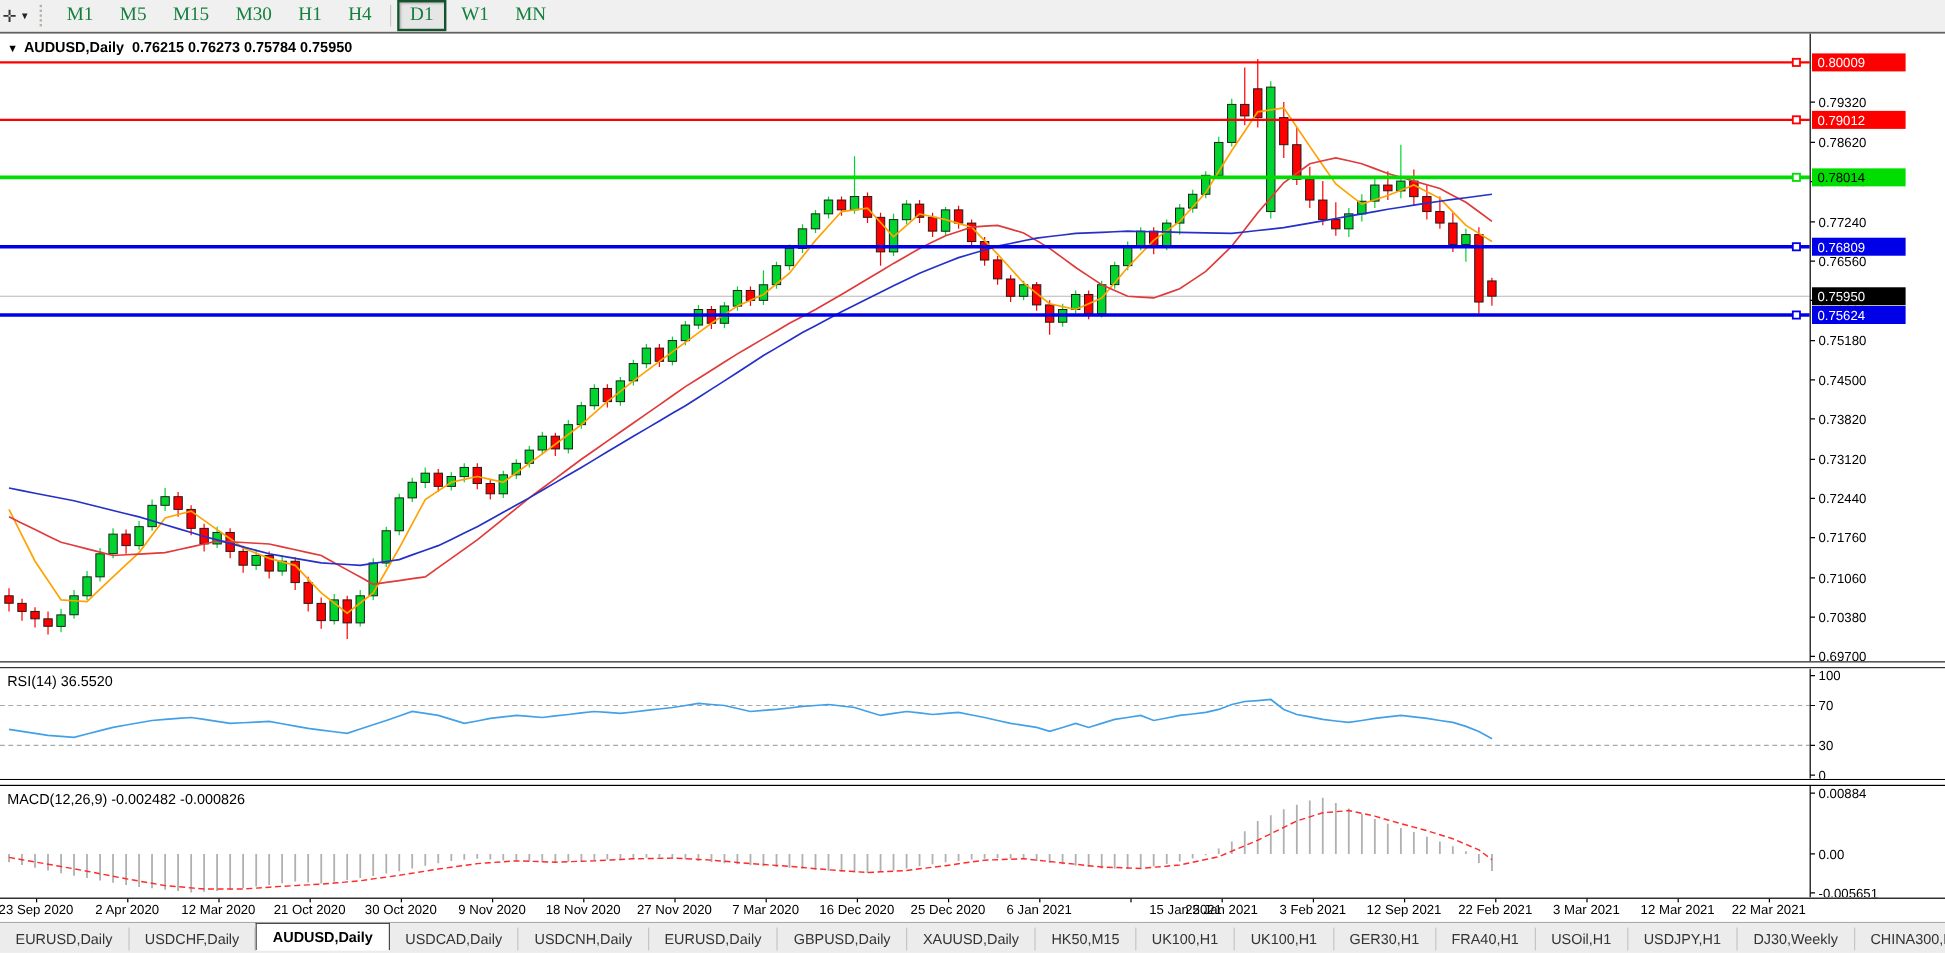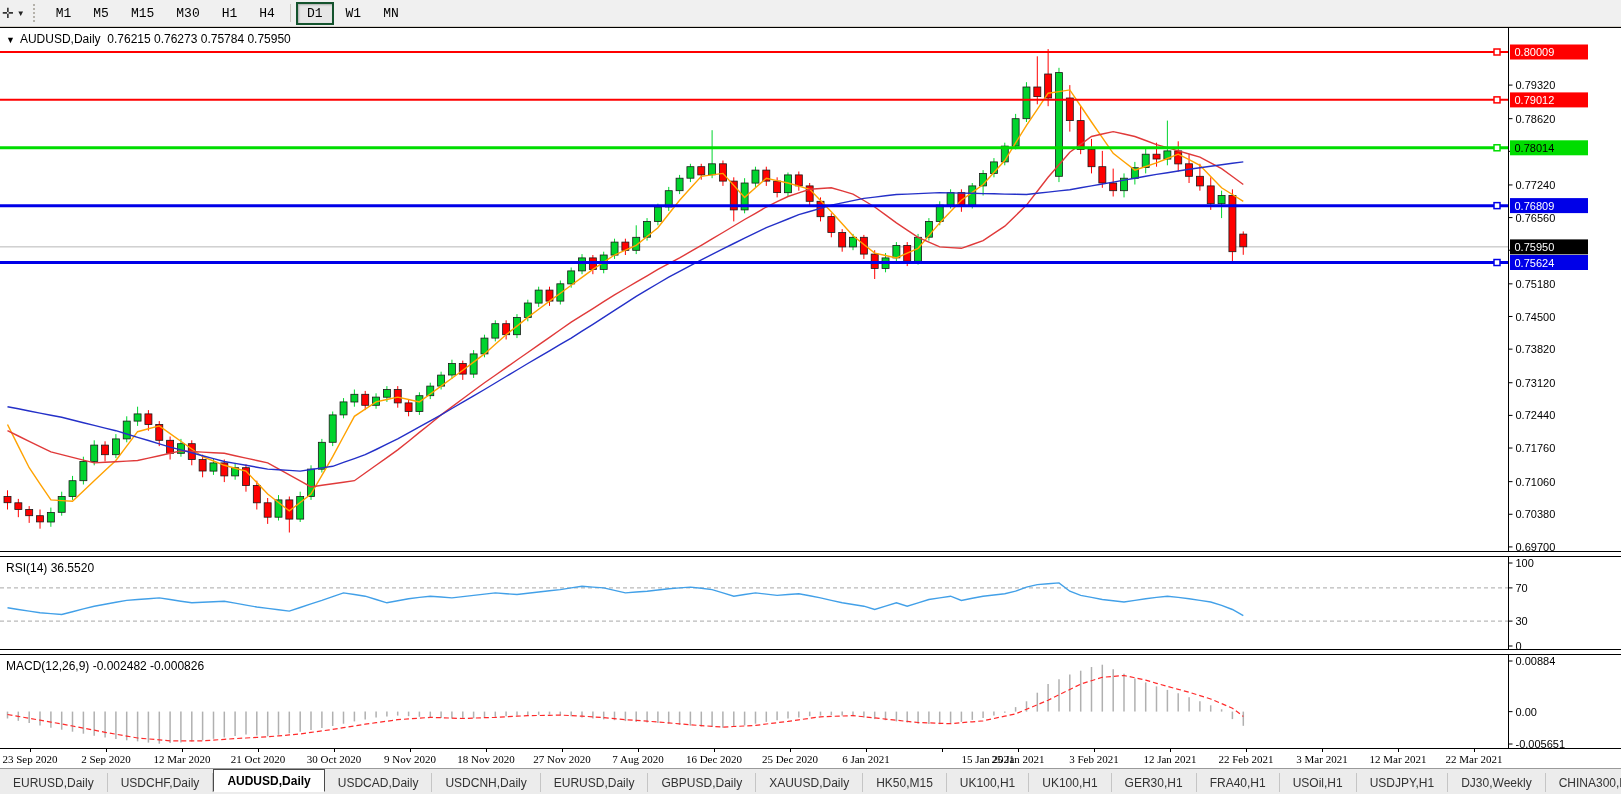--- a/index.html
+++ b/index.html
@@ -5,34 +5,34 @@
   html,body{margin:0;padding:0;background:#f0f0f0;width:1621px;height:794px;overflow:hidden;
             font-family:"Liberation Sans","DejaVu Sans",sans-serif;-webkit-font-smoothing:antialiased;}
   
   #toolbar{height:26px;background:#f0f0f0;display:flex;align-items:center;border-bottom:1px solid #d4d0c8;}
   #toolbar .toolgroup{display:flex;align-items:center;height:100%;}
   #cursor-tool{display:flex;align-items:center;padding:0 4px 0 2px;color:#333;}
   #cursor-tool .glyph{font-size:14px;line-height:14px;}
   #cursor-tool .caret{font-size:8px;margin-left:3px;color:#222;}
   .grip{width:4px;height:18px;border-left:2px dotted #b5b2ab;margin:0 6px 0 4px;}
   .tfdivider{width:1px;height:18px;background:#c9c6bf;margin:0 4px;}
-  button.tf{border:1px solid transparent;background:transparent;font-family:Liberation Mono, monospace;font-size:13px;
-            color:#000000;padding:2px 9px;margin:0 1px;cursor:default;}
+  button.tf{border:1px solid transparent;background:transparent;font-family:Liberation Serif, serif;font-size:16px;
+            color:#15803d;padding:2px 9px;margin:0 1px;cursor:default;}
   button.tf.active{border:2px solid #14532d;background:#e6e6e6;box-shadow:inset 1px 1px 2px rgba(0,0,0,.25);}
   
   #window{background:#fff;border-top:1px solid #000;position:relative;}
   .pane{position:relative;background:#fff;}
   .pane svg{display:block;}
   .split{height:4px;background:#fff;border-top:1px solid #000;border-bottom:1px solid #000;}
   .overlay{position:absolute;left:6px;top:4px;font-size:12px;color:#000;white-space:pre;}
-  .overlay.title{font-weight:normal;}
+  .overlay.title{font-weight:bold;}
   .overlay .tri{font-size:9px;margin-right:5px;}
   #datestrip{height:19px;background:#fff;border-top:1px solid #000;position:relative;font-size:11px;color:#000;}
   #datestrip .dtick{position:absolute;top:0;width:1px;height:3px;background:#000;}
-  #datestrip .dlab{position:absolute;top:4px;transform:translateX(-50%);white-space:nowrap;font-family:Liberation Serif, serif;}
+  #datestrip .dlab{position:absolute;top:4px;transform:translateX(-50%);white-space:nowrap;}
   
   #tabbar{height:23px;background:#ececec;border-top:1px solid #9a9a9a;display:flex;align-items:flex-start;}
   .tab{display:flex;align-items:center;height:19px;padding:0 13px;font-size:12px;color:#333;
        border-right:1px solid #c5c5c5;cursor:default;white-space:nowrap;}
   .tab.active{background:#fff;border:1px solid #4a4a4a;border-bottom:1px solid #fff;height:21px;
               font-weight:bold;color:#000;}
   #bottomstrip{height:7px;background:#ececec;}
 </style>
 </head>
 <body>
@@ -494,49 +494,49 @@
         <text x="1515.5" y="60.6" font-size="11" fill="#000">0.00</text>
         <line x1="1508.5" y1="89" x2="1512.5" y2="89" stroke="#000"></line>
         <text x="1515.5" y="93.0" font-size="11" fill="#000">-0.005651</text>
       </svg>
     <div class="overlay">MACD(12,26,9) -0.002482 -0.000826</div>
   </div>
   <div id="datestrip">
       <div class="dtick" style="left:30px"></div>
       <div class="dlab" style="left:30px">23 Sep 2020</div>
       <div class="dtick" style="left:106px"></div>
-      <div class="dlab" style="left:106px">2 Sep 2020</div>
+      <div class="dlab" style="left:106px">2 Apr 2020</div>
       <div class="dtick" style="left:182px"></div>
       <div class="dlab" style="left:182px">12 Mar 2020</div>
       <div class="dtick" style="left:258px"></div>
       <div class="dlab" style="left:258px">21 Oct 2020</div>
       <div class="dtick" style="left:334px"></div>
       <div class="dlab" style="left:334px">30 Oct 2020</div>
       <div class="dtick" style="left:410px"></div>
       <div class="dlab" style="left:410px">9 Nov 2020</div>
       <div class="dtick" style="left:486px"></div>
       <div class="dlab" style="left:486px">18 Nov 2020</div>
       <div class="dtick" style="left:562px"></div>
       <div class="dlab" style="left:562px">27 Nov 2020</div>
       <div class="dtick" style="left:638px"></div>
-      <div class="dlab" style="left:638px">7 Aug 2020</div>
+      <div class="dlab" style="left:638px">7 Mar 2020</div>
       <div class="dtick" style="left:714px"></div>
       <div class="dlab" style="left:714px">16 Dec 2020</div>
       <div class="dtick" style="left:790px"></div>
       <div class="dlab" style="left:790px">25 Dec 2020</div>
       <div class="dtick" style="left:866px"></div>
       <div class="dlab" style="left:866px">6 Jan 2021</div>
       <div class="dtick" style="left:942px"></div>
       <div class="dlab" style="left:988px">15 Jan 2021</div>
       <div class="dtick" style="left:1018px"></div>
       <div class="dlab" style="left:1018px">25 Jan 2021</div>
       <div class="dtick" style="left:1094px"></div>
       <div class="dlab" style="left:1094px">3 Feb 2021</div>
       <div class="dtick" style="left:1170px"></div>
-      <div class="dlab" style="left:1170px">12 Jan 2021</div>
+      <div class="dlab" style="left:1170px">12 Sep 2021</div>
       <div class="dtick" style="left:1246px"></div>
       <div class="dlab" style="left:1246px">22 Feb 2021</div>
       <div class="dtick" style="left:1322px"></div>
       <div class="dlab" style="left:1322px">3 Mar 2021</div>
       <div class="dtick" style="left:1398px"></div>
       <div class="dlab" style="left:1398px">12 Mar 2021</div>
       <div class="dtick" style="left:1474px"></div>
       <div class="dlab" style="left:1474px">22 Mar 2021</div>
     </div>
 </div>

